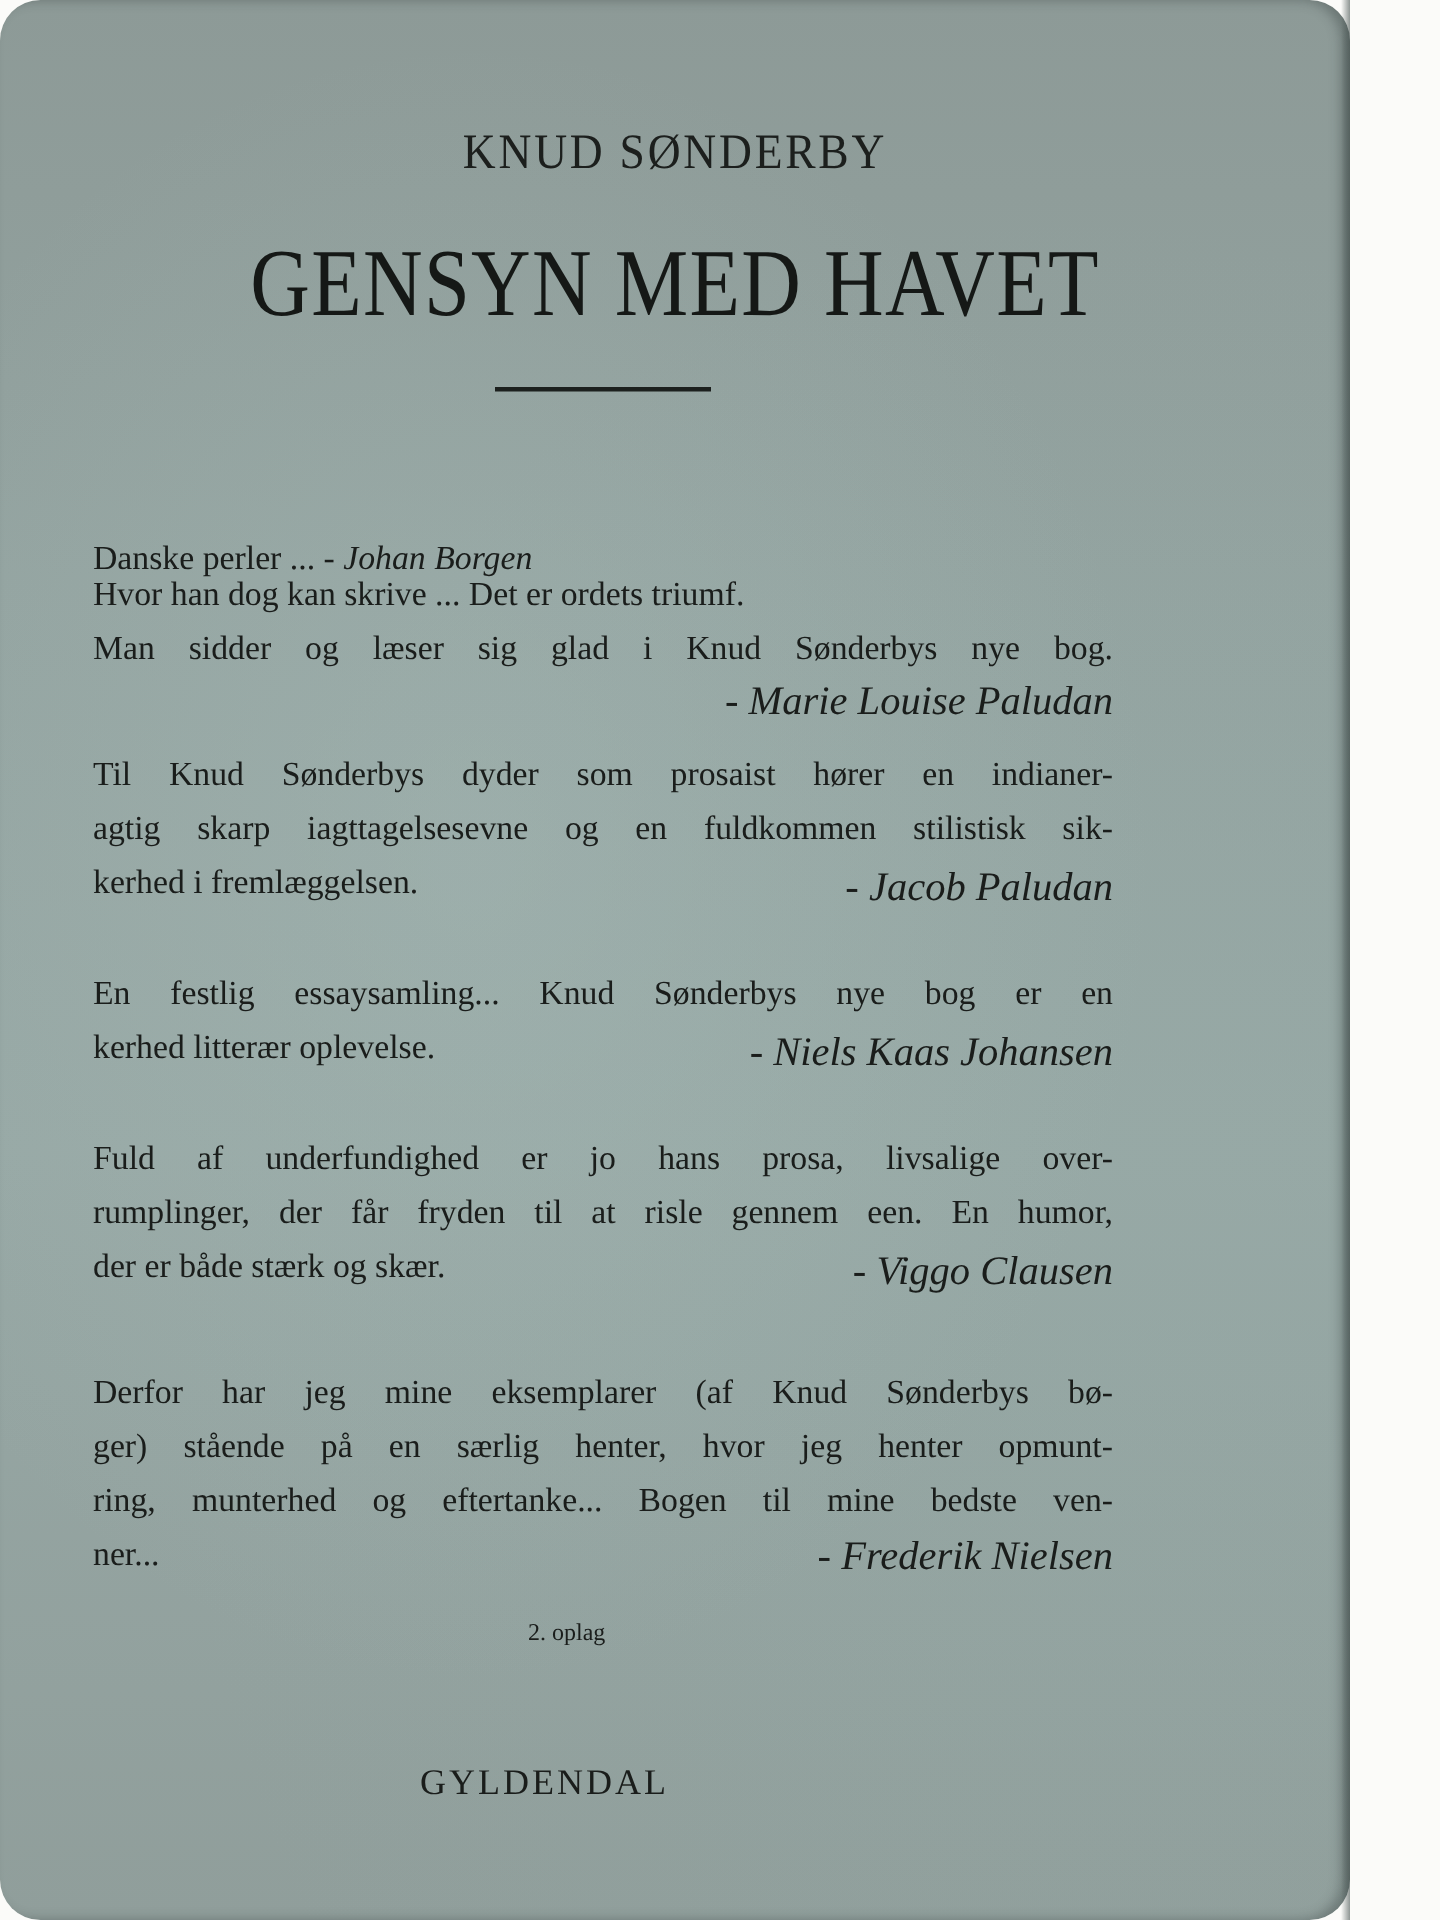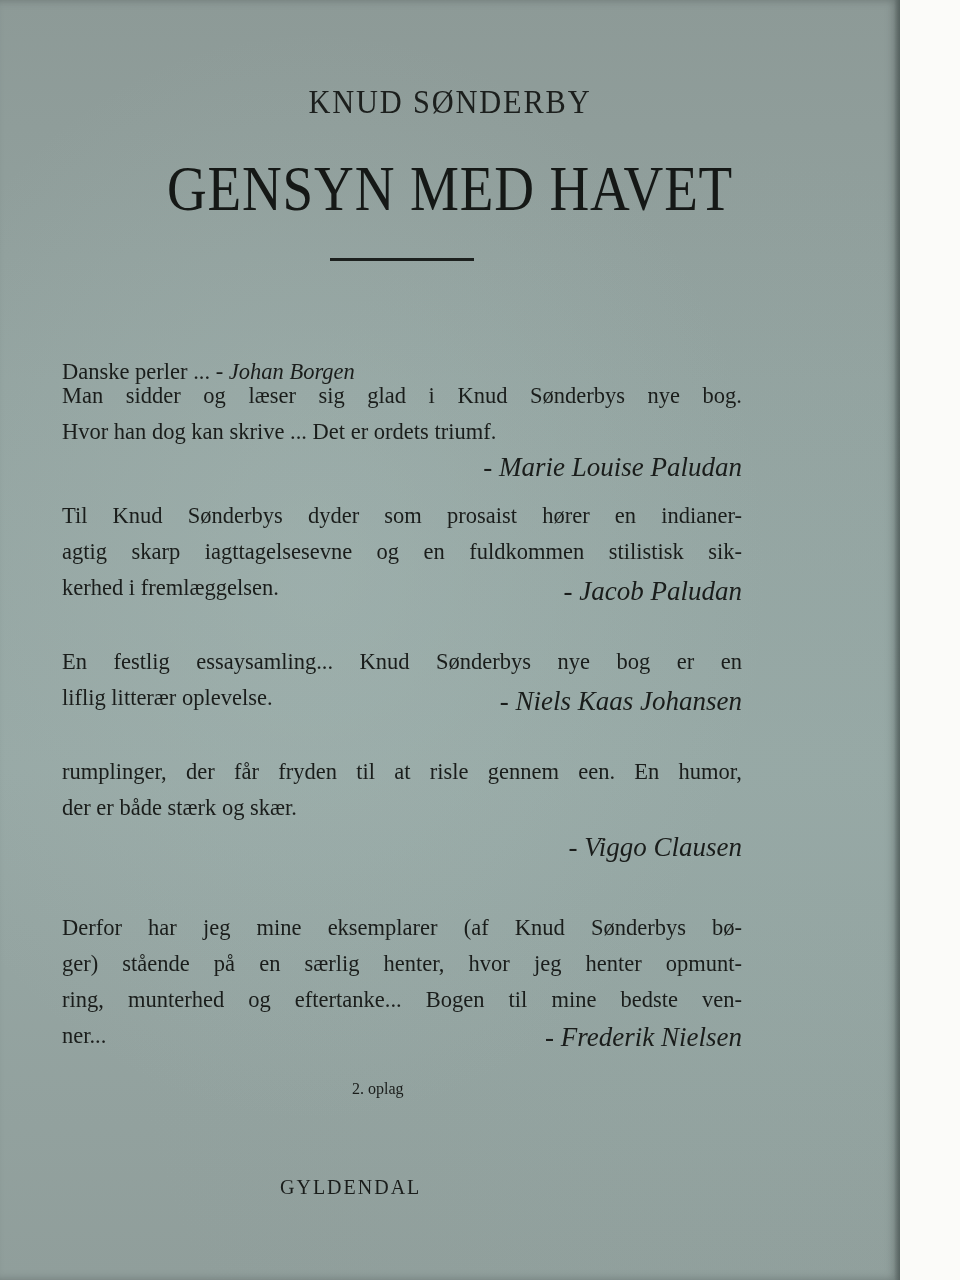--- a/index.html
+++ b/index.html
@@ -19,20 +19,21 @@
       position: absolute;
       left: 0;
       top: 0;
       width: 900px;
       height: 1280px;
       background:
         radial-gradient(ellipse at 35% 45%, rgba(170,190,186,0.35) 0%, rgba(170,190,186,0) 55%),
         radial-gradient(ellipse at 80% 70%, rgba(150,172,168,0.25) 0%, rgba(150,172,168,0) 60%),
         linear-gradient(180deg, #8d9a97 0%, #93a3a0 30%, #97a8a5 60%, #909e9b 100%);
       box-shadow: inset -6px 0 8px rgba(40,50,48,0.35);
+      border-radius: 27px;
     }
     .cover::after {
       content: "";
       position: absolute;
       right: 0;
       top: 0;
       width: 6px;
       height: 100%;
       background: linear-gradient(90deg, rgba(80,92,90,0) 0%, rgba(70,82,80,0.6) 100%);
     }
@@ -103,59 +104,60 @@
       left: 352px;
       top: 1080px;
       font-size: 16px;
       font-family: "Liberation Serif", serif;
       color: #1a1d1b;
     }
     .publisher {
       position: absolute;
       left: 280px;
       top: 1176px;
-      font-size: 20px;
+      font-size: 24px;
       letter-spacing: 2px;
       font-family: "Liberation Serif", serif;
       color: #1a1d1b;
     }
   </style>
 </head>
 <body>
 
 <div class="cover">
 
   <div class="author">KNUD SØNDERBY</div>
   <div class="title">GENSYN MED HAVET</div>
   <div class="rule"></div>
 
   <div class="quote" style="top: 318px; margin-top: 36px;">
     <span>Danske perler ... </span><span class="inline-attr">- Johan Borgen</span>
   </div>
 
   <div class="quote" style="top: 378px;">
+    <span class="line last">Hvor han dog kan skrive ... Det er ordets triumf.</span>
     <span class="line">Man sidder og læser sig glad i Knud Sønderbys nye bog.</span>
-    <span class="line last">Hvor han dog kan skrive ... Det er ordets triumf.</span>
   </div>
   <div class="attr" style="top: 452px;">- Marie Louise Paludan</div>
 
   <div class="quote" style="top: 498px;">
     <span class="line">Til Knud Sønderbys dyder som prosaist hører en indianer-</span>
     <span class="line">agtig skarp iagttagelsesevne og en fuldkommen stilistisk sik-</span>
     <span class="line last">kerhed i fremlæggelsen.</span>
   </div>
   <div class="attr" style="top: 576px;">- Jacob Paludan</div>
 
   <div class="quote" style="top: 644px;">
     <span class="line">En festlig essaysamling... Knud Sønderbys nye bog er en</span>
-    <span class="line last">liflig litterær oplevelse.</span>
+    <span class="line last">kerhed litterær oplevelse.</span>
   </div>
   <div class="attr" style="top: 686px;">- Niels Kaas Johansen</div>
 
   <div class="quote" style="top: 754px;">
+    <span class="line">Fuld af underfundighed er jo hans prosa, livsalige over-</span>
     <span class="line">rumplinger, der får fryden til at risle gennem een. En humor,</span>
     <span class="line last">der er både stærk og skær.</span>
   </div>
   <div class="attr" style="top: 832px; font-style: italic;">- Viggo Clausen</div>
 
   <div class="quote" style="top: 910px;">
     <span class="line">Derfor har jeg mine eksemplarer (af Knud Sønderbys bø-</span>
     <span class="line">ger) stående på en særlig henter, hvor jeg henter opmunt-</span>
     <span class="line">ring, munterhed og eftertanke... Bogen til mine bedste ven-</span>
     <span class="line last">ner...</span>

